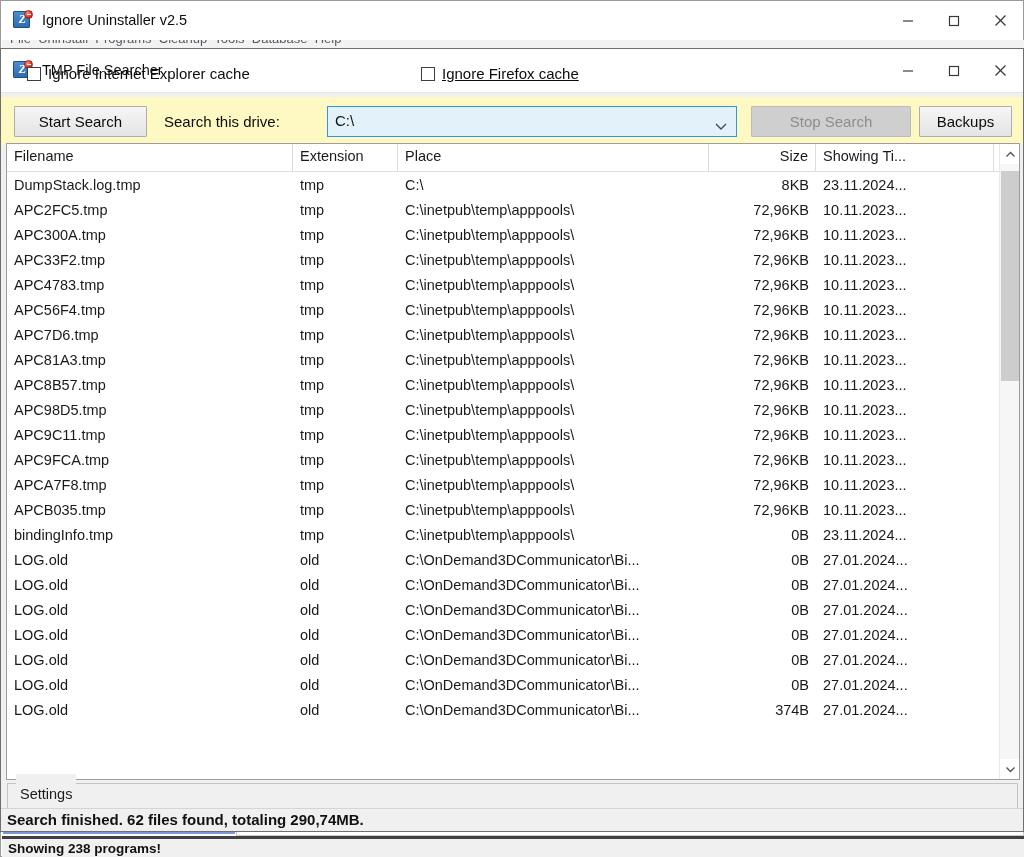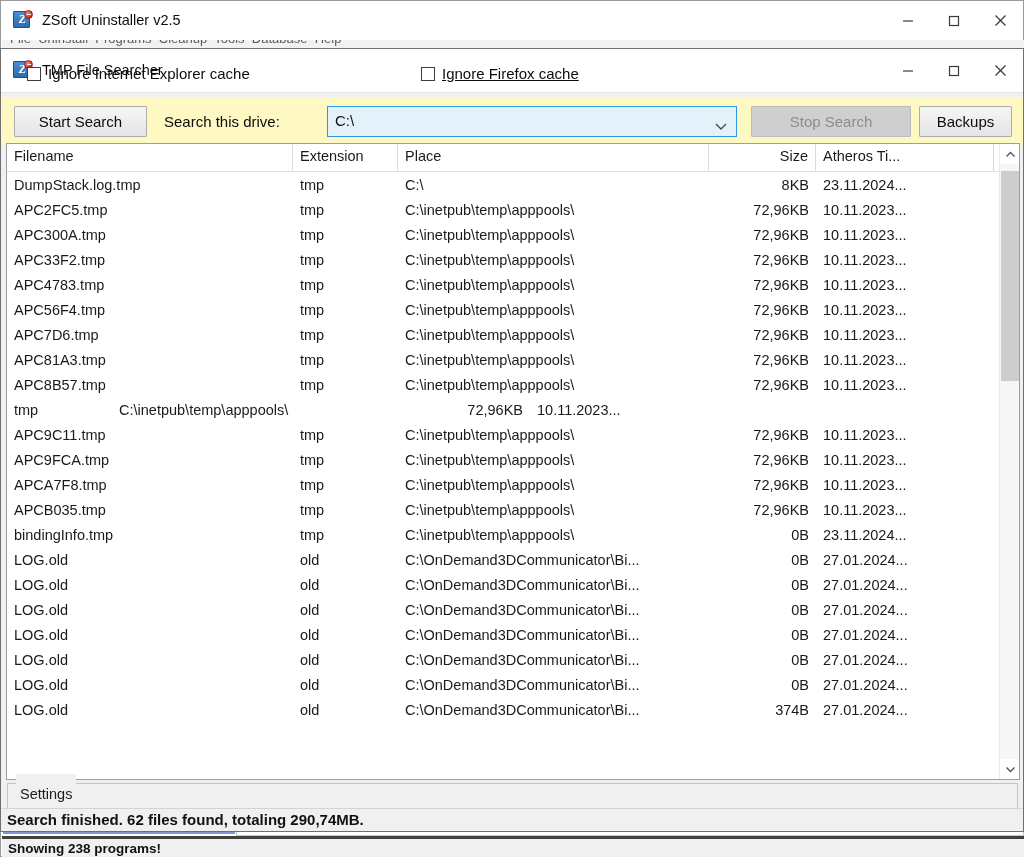--- a/index.html
+++ b/index.html
@@ -400,21 +400,21 @@
 
 <div id="bg-window">
 
   <div id="bg-titlebar">
     <div id="bg-title-wrap">
       <span class="app-icon">
         <span class="sq"></span>
           <span class="zed">Z</span>
           <span class="badge"></span>
       </span>
-      <span class="win-title">ZSoft Uninstaller v2.5</span>
+      <span class="win-title">Ignore Uninstaller v2.5</span>
     </div>
     <div class="wcbtns">
       <div class="wcbtn">
         <svg width="12" height="12" viewBox="0 0 12 12">
           <line x1="1" y1="6" x2="11" y2="6" stroke="#3a3a3a" stroke-width="1.2"></line>
         </svg>
       </div>
       <div class="wcbtn">
         <svg width="12" height="12" viewBox="0 0 12 12">
           <rect x="1.5" y="1.5" width="9" height="9" fill="none" stroke="#3a3a3a" stroke-width="1.2"></rect>
@@ -525,21 +525,21 @@
     <div class="btn disabled" id="btn-stop">Stop Search</div>
     <div class="btn" id="btn-backups">Backups</div>
   </div>
 
   <div id="listview">
     <div id="lv-header">
       <div class="hcell c-name">Filename</div>
       <div class="hcell c-ext">Extension</div>
       <div class="hcell c-place">Place</div>
       <div class="hcell c-size right">Size</div>
-      <div class="hcell c-mod">Atheros Ti...</div>
+      <div class="hcell c-mod">Showing Ti...</div>
     </div>
 
     <div id="lv-body">
         <div class="row">
           <div class="cell c-name">DumpStack.log.tmp</div>
           <div class="cell c-ext">tmp</div>
           <div class="cell c-place">C:\</div>
           <div class="cell c-size right">8KB</div>
           <div class="cell c-mod">23.11.2024...</div>
         </div>
@@ -593,20 +593,21 @@
           <div class="cell c-mod">10.11.2023...</div>
         </div>
         <div class="row">
           <div class="cell c-name">APC8B57.tmp</div>
           <div class="cell c-ext">tmp</div>
           <div class="cell c-place">C:\inetpub\temp\apppools\</div>
           <div class="cell c-size right">72,96KB</div>
           <div class="cell c-mod">10.11.2023...</div>
         </div>
         <div class="row">
+          <div class="cell c-name">APC98D5.tmp</div>
           <div class="cell c-ext">tmp</div>
           <div class="cell c-place">C:\inetpub\temp\apppools\</div>
           <div class="cell c-size right">72,96KB</div>
           <div class="cell c-mod">10.11.2023...</div>
         </div>
         <div class="row">
           <div class="cell c-name">APC9C11.tmp</div>
           <div class="cell c-ext">tmp</div>
           <div class="cell c-place">C:\inetpub\temp\apppools\</div>
           <div class="cell c-size right">72,96KB</div>

